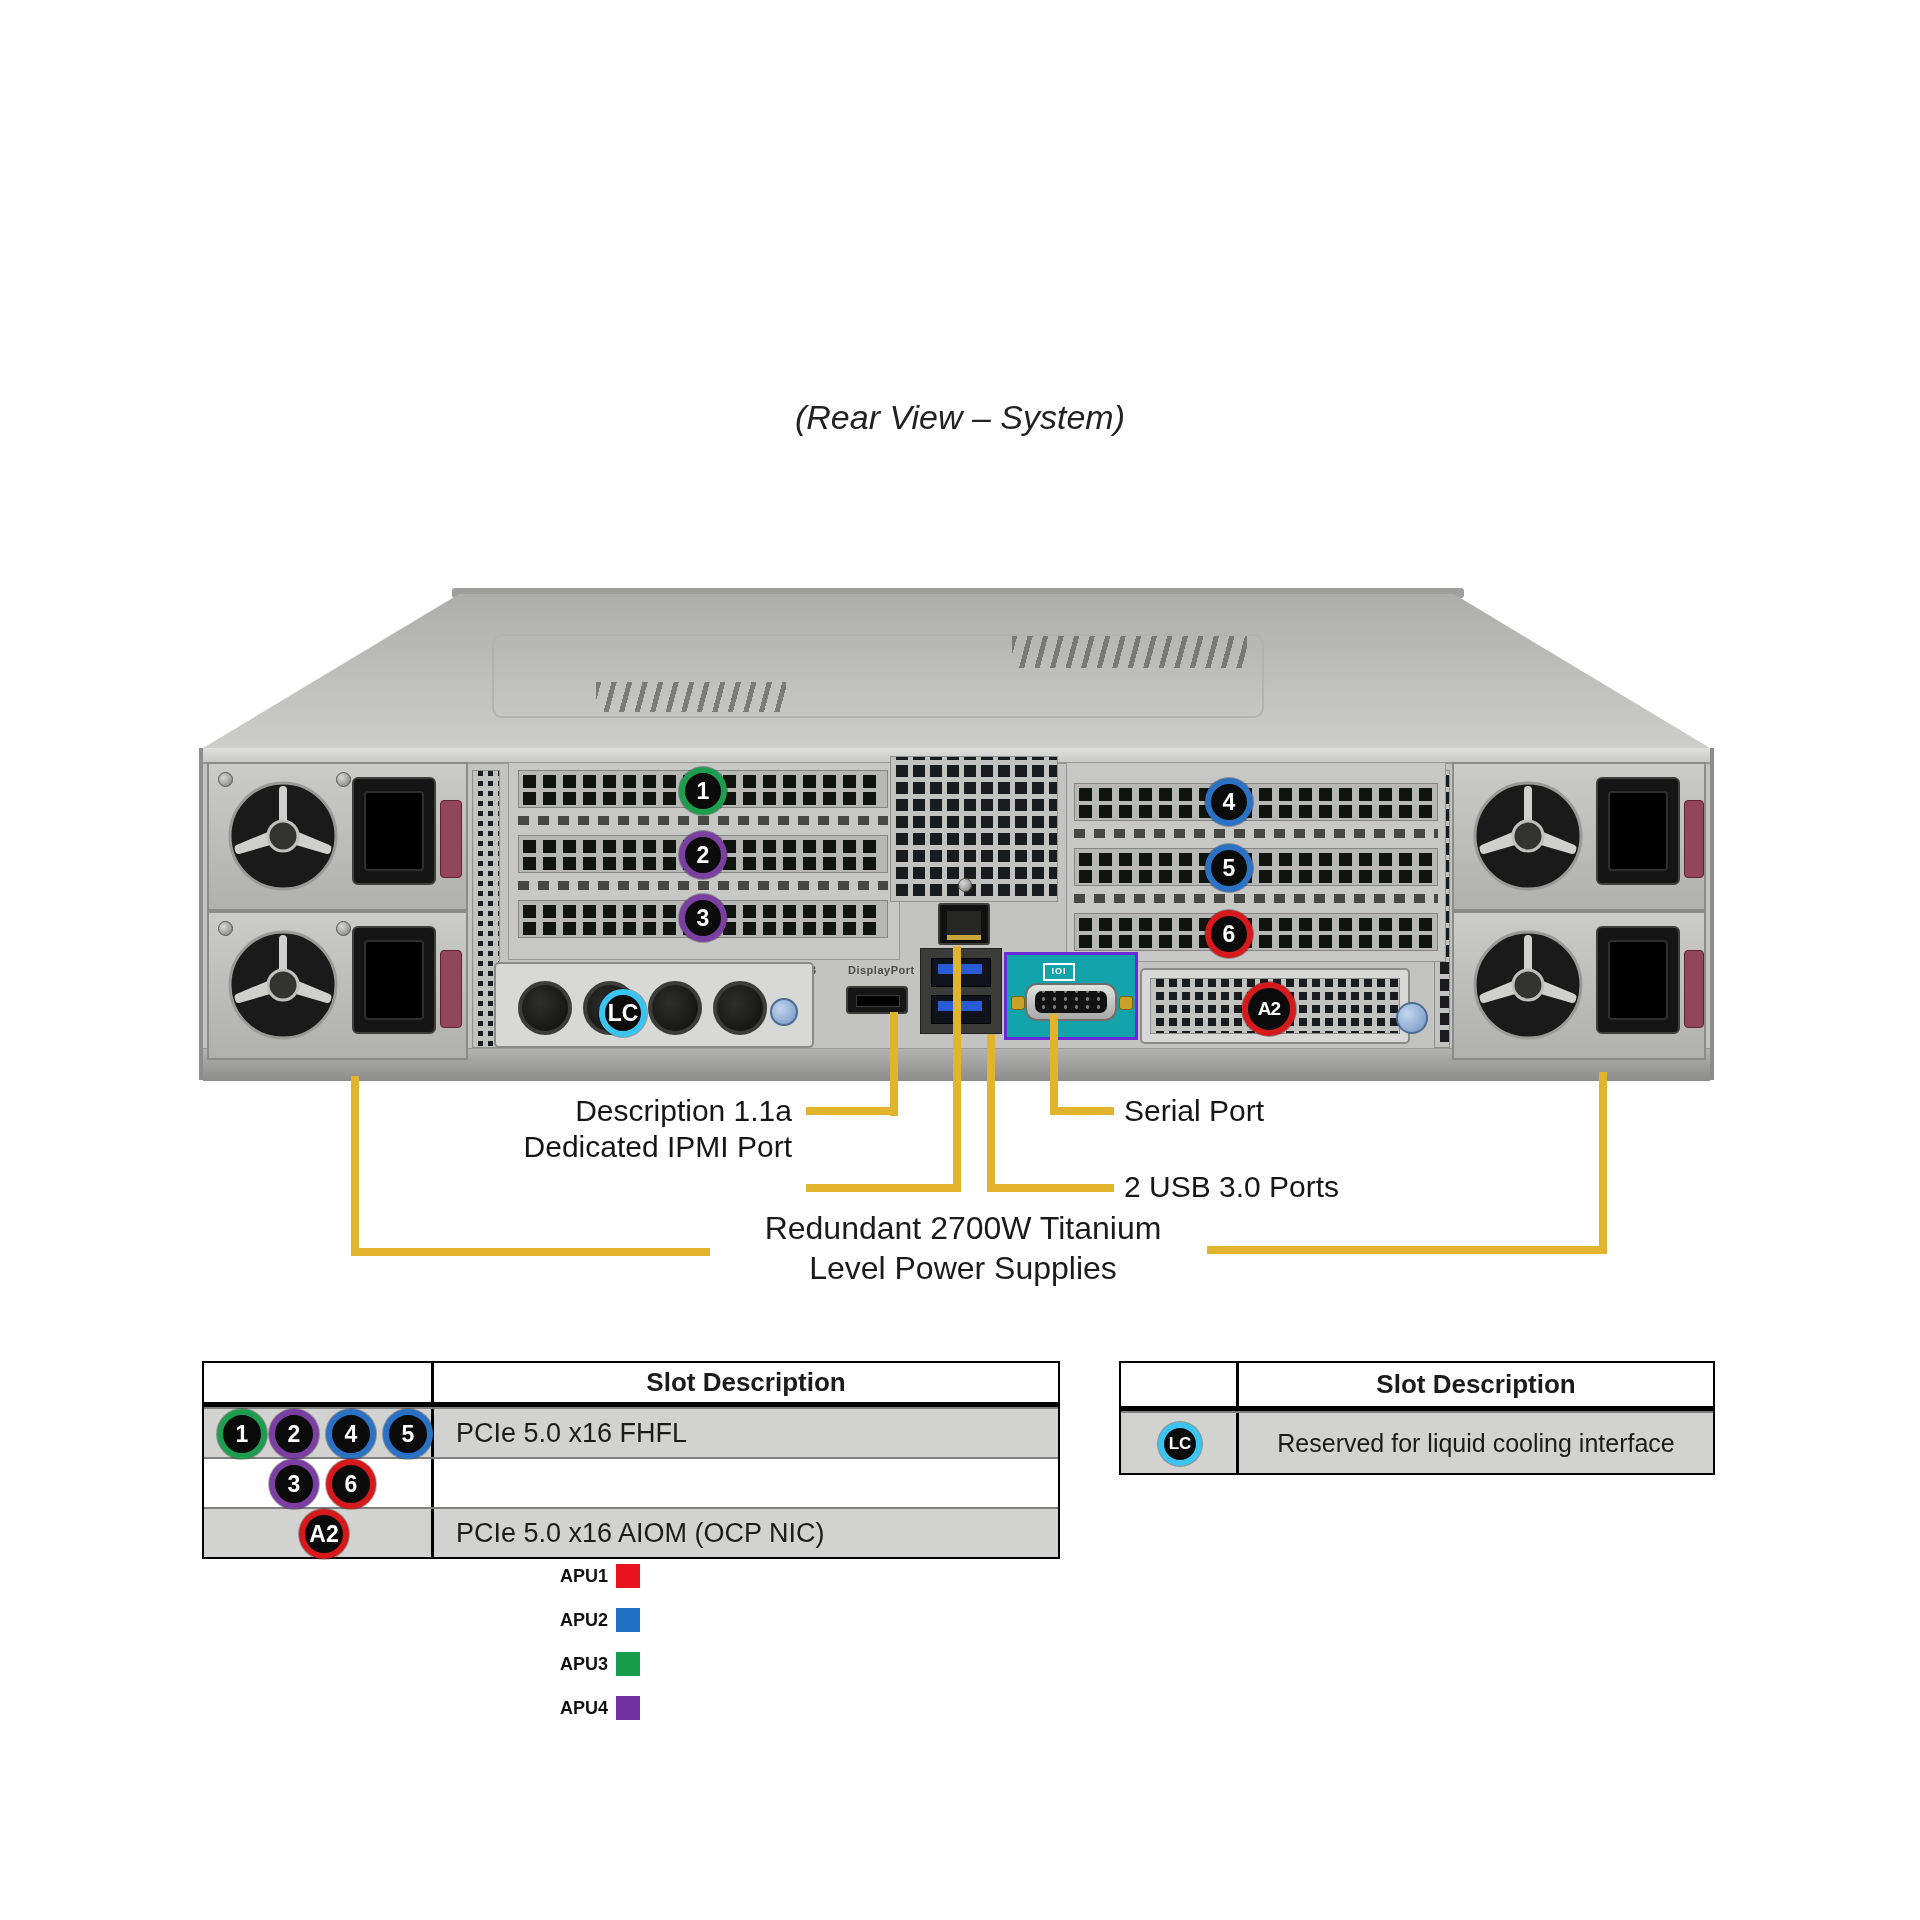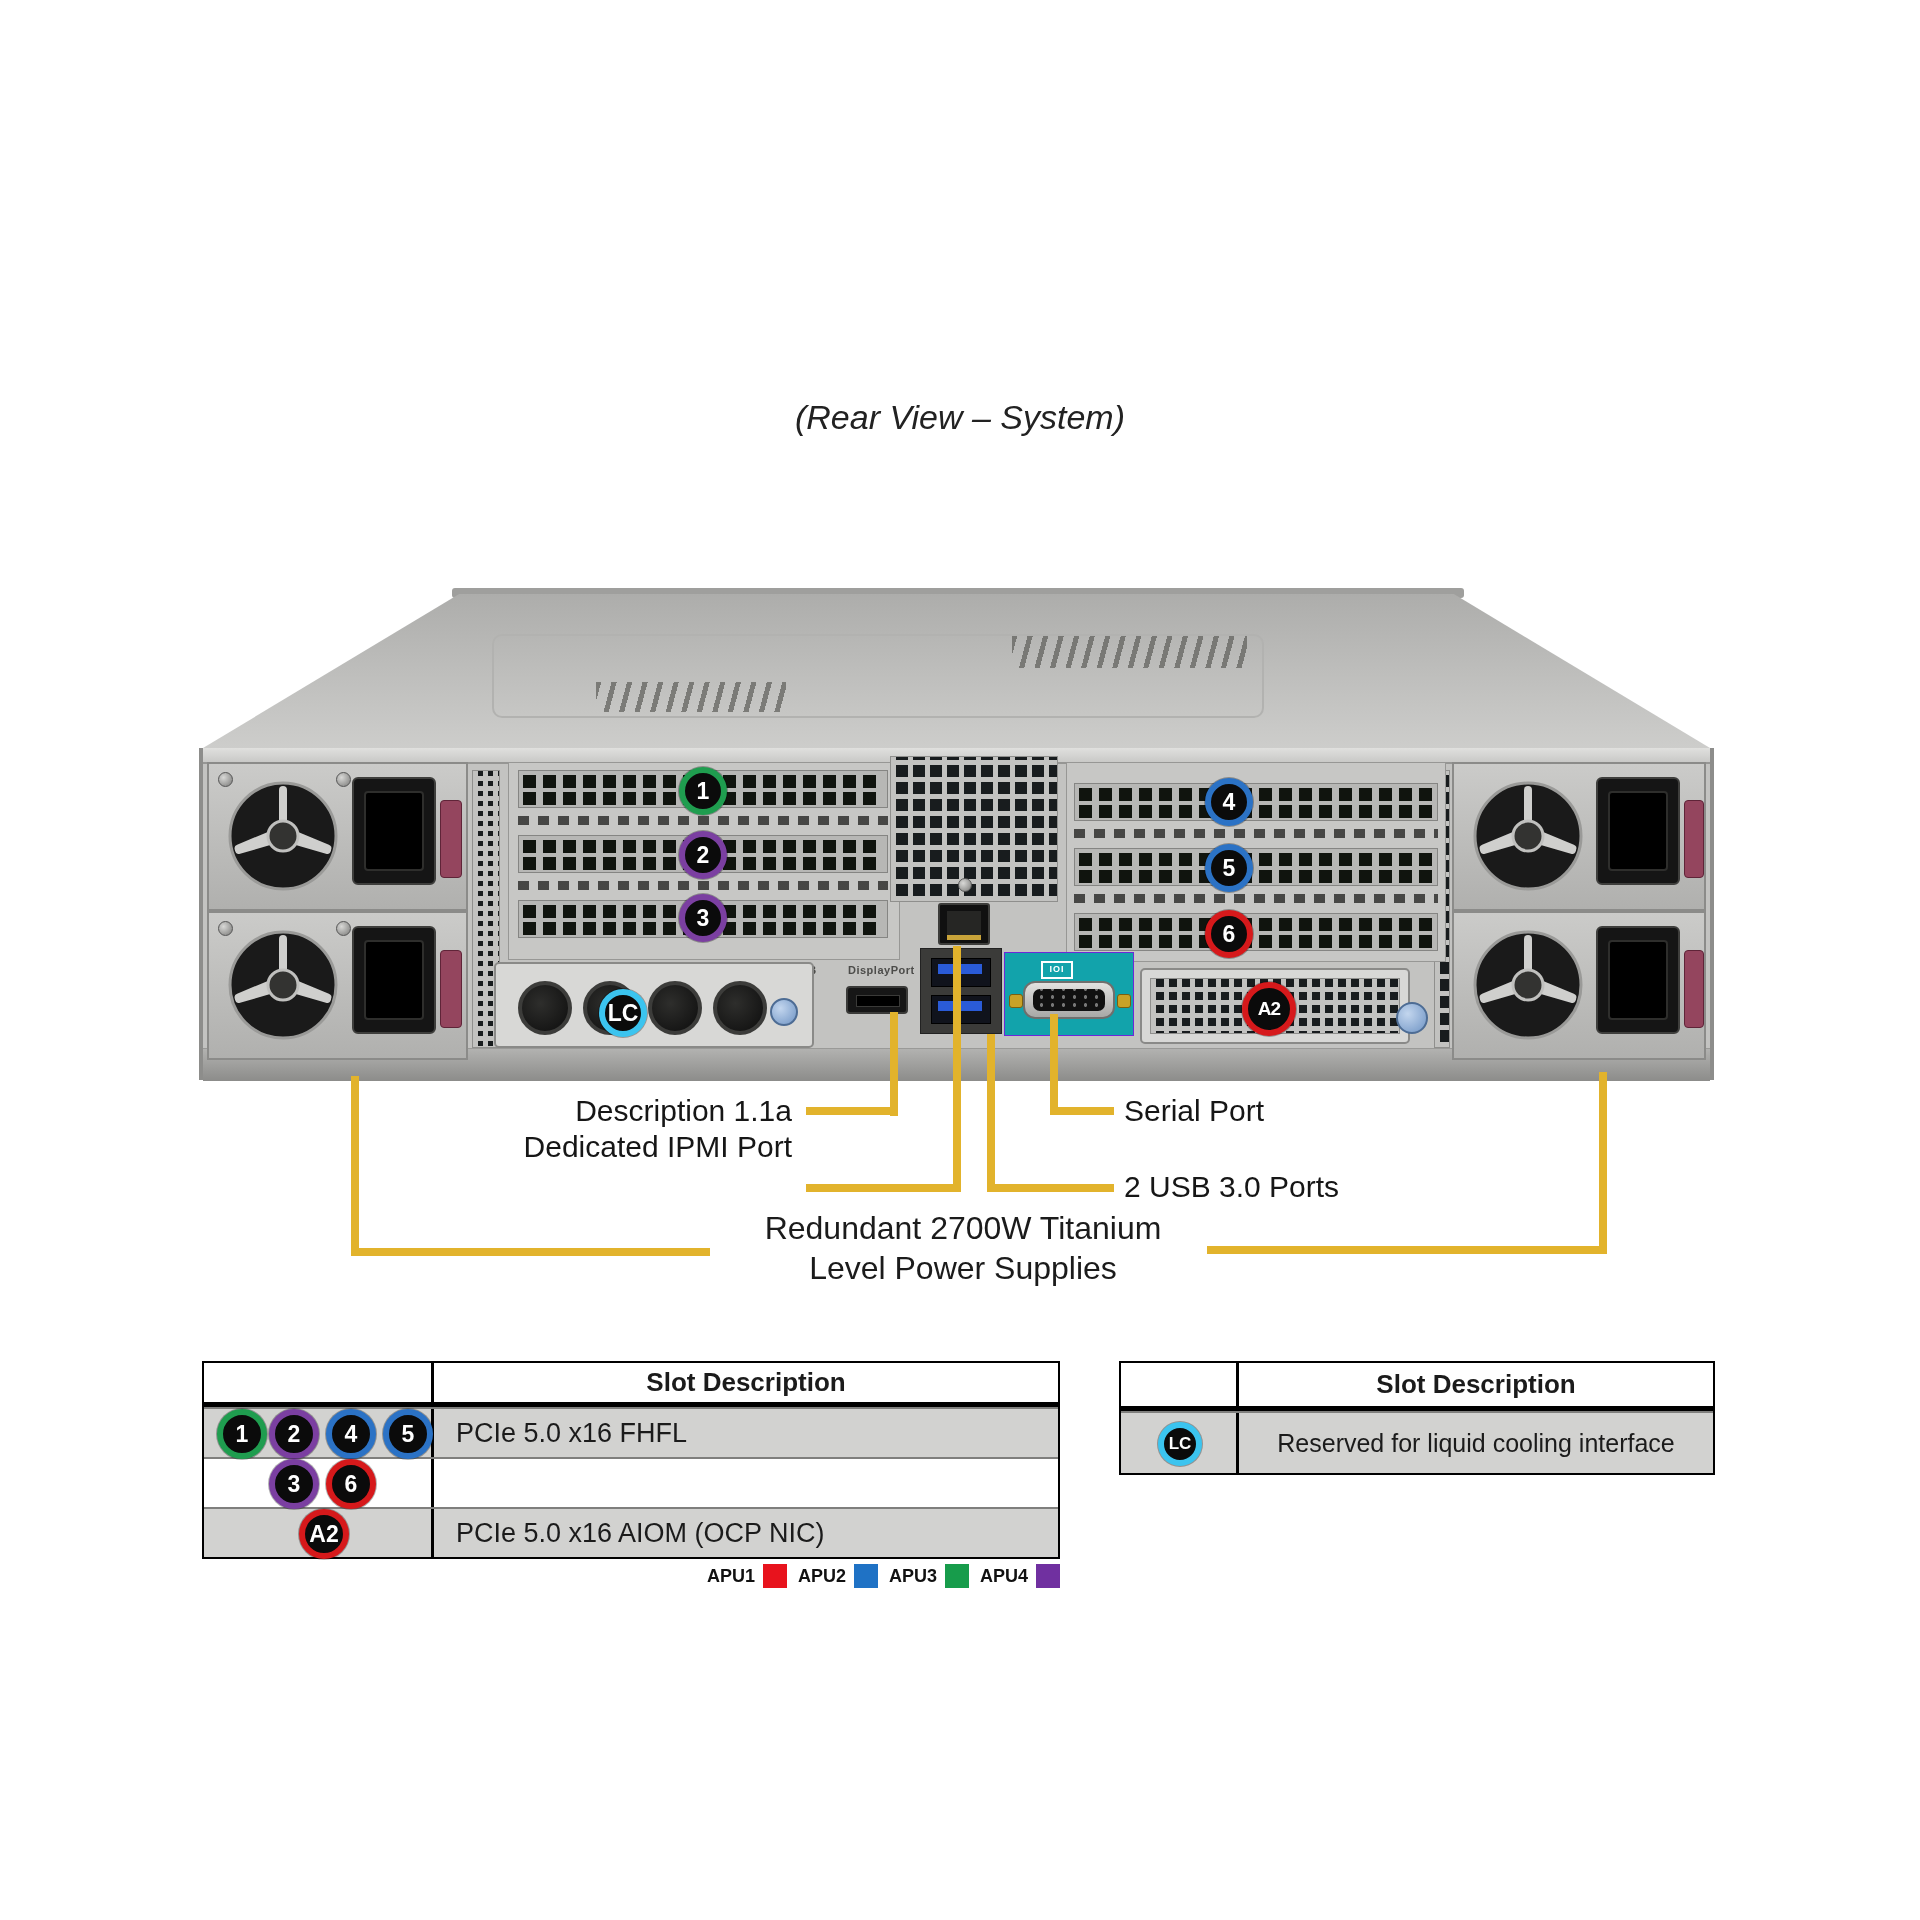--- a/index.html
+++ b/index.html
@@ -38,21 +38,21 @@
   .lc-circle{position:absolute;background:radial-gradient(circle at 40% 40%,#2e2e2c,#0d0d0d);
              border:4px solid #3c3c3a;border-radius:50%;box-sizing:border-box;}
   .rj45{background:#101010;border:2px solid #3c3c3a;border-radius:3px;box-sizing:border-box;}
   .rj45-in{position:absolute;left:7px;top:6px;width:34px;height:24px;background:#262624;
            border-bottom:5px solid #c9a43a;}
   .dp{background:#161616;border:2px solid #3a3a38;border-radius:4px;box-sizing:border-box;}
   .dp-in{position:absolute;left:8px;top:7px;width:42px;height:10px;background:#000;border:1px solid #3a3a38;}
   .usb-bezel{background:#3b3b39;border:1px solid #222;box-sizing:border-box;}
   .usb-port{position:absolute;left:10px;width:58px;height:27px;background:#10131c;border:1px solid #000;}
   .usb-tongue{position:absolute;left:6px;top:5px;width:44px;height:10px;background:#2a5bd7;}
-  .serial-bg{background:#12a3ab;border:1px solid #6d28d9;}
+  .serial-bg{background:#12a3ab;border:3px solid #6d28d9;}
   .db9{position:absolute;background:linear-gradient(180deg,#e2e2e0,#a8a8a6);border:2px solid #6f6f6d;
        border-radius:12px;box-sizing:border-box;}
   .db9-in{position:absolute;left:8px;top:6px;right:8px;bottom:6px;background:#111;border-radius:7px;
           background-image:radial-gradient(circle,#777 1.6px,rgba(0,0,0,0) 2px);background-size:11px 8px;
           background-position:3px 4px;}
   .hexscrew{position:absolute;width:12px;height:12px;background:#c9a227;border:1px solid #7a5f10;
             border-radius:3px;}
   .tinylabel{font-size:11px;font-weight:bold;color:#4c4c4a;letter-spacing:.5px;}
   .ioi{border:2px solid #fff;color:#fff;font-size:9px;font-weight:bold;text-align:center;line-height:12px;
        letter-spacing:1px;}
@@ -74,21 +74,21 @@
   .t-row{display:flex;border-top:2px solid #7f7f7d;box-sizing:border-box;}
   .t-row:first-of-type{border-top:none;}
   .c1{border-right:3px solid #000;box-sizing:border-box;position:relative;flex:none;}
   .c2{flex:1;display:flex;align-items:center;box-sizing:border-box;}
   .th-text{font-weight:bold;font-size:26px;width:100%;text-align:center;}
   .gray{background:#d2d2d0;}
   .white{background:#ffffff;}
   .desc{font-size:27px;padding-left:22px;}
   .desc-center{font-size:25px;width:100%;text-align:center;padding-left:0;}
   
-  .legend{display:flex;justify-content:flex-end;gap:11px;}
+  .legend{display:flex;justify-content:flex-end;gap:20px;flex-direction:column;}
   .legend-item{display:flex;align-items:center;gap:8px;}
   .legend-label{font-weight:bold;font-size:18px;color:#111;}
   .legend-swatch{width:24px;height:24px;}
 </style>
 </head>
 <body>
 
 <div class="page">
 
   <div class="abs title" style="left:660px;top:398px;width:600px;">(Rear View – System)</div>

